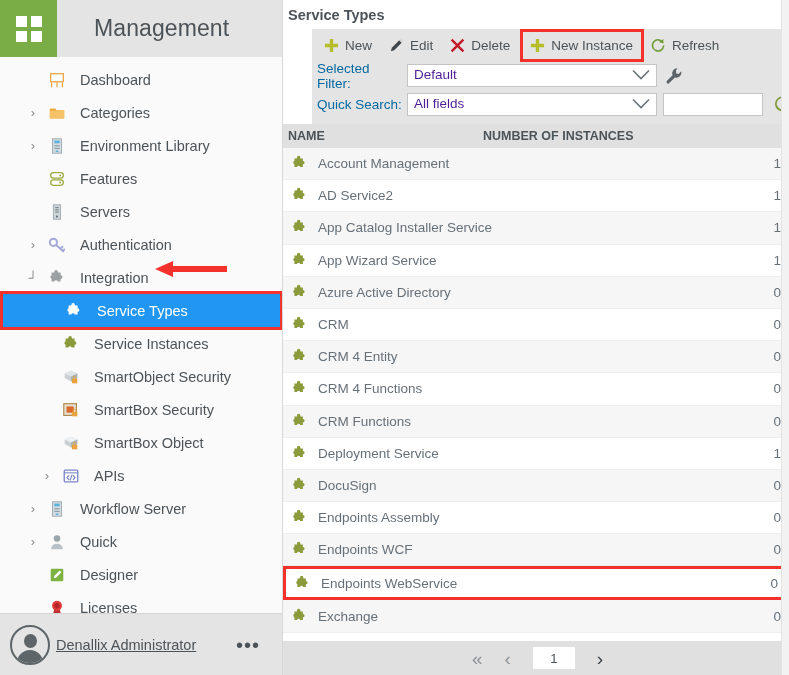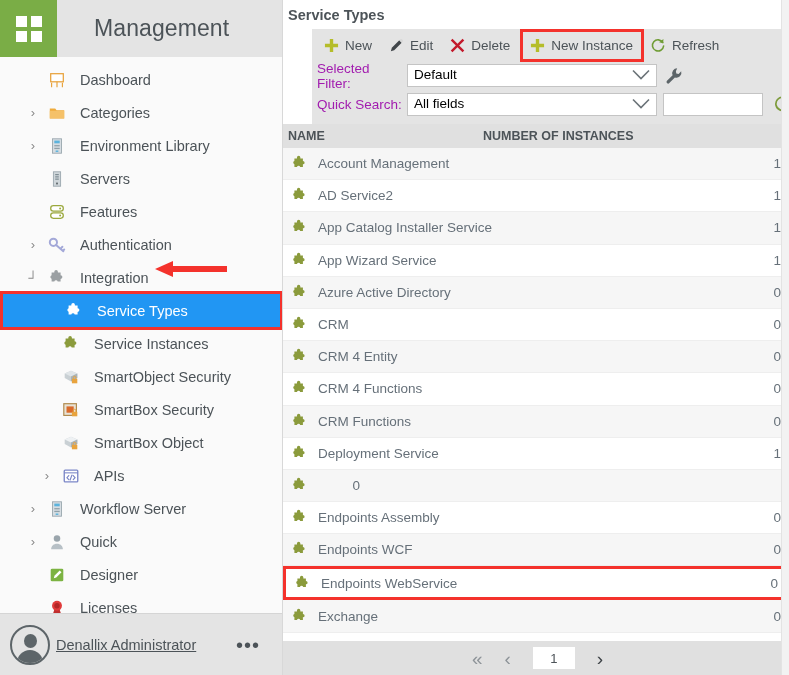--- a/index.html
+++ b/index.html
@@ -126,26 +126,26 @@
     width: 20px; flex: 0 0 20px; display: flex; align-items: center; justify-content: center;
     margin-right: 4px;
   }
   .tb-btn.boxed { border: 3px solid #f4322c; padding: 0 8px 0 4px; height: 33px; }
 
   .filters { padding: 0 0 4px 5px; }
   .filter-row {
     display: flex; align-items: center; height: 27px; margin-bottom: 2px;
   }
   .filter-label {
-    font-size: 13.5px; color: #a21caf; width: 90px; flex: 0 0 90px;
+    font-size: 13.5px; color: #0369a1; width: 90px; flex: 0 0 90px;
   }
   .sel {
     height: 23px; background: #ffffff; border: 1px solid #c4c4c4;
     display: flex; align-items: center; position: relative;
-    font-size: 13.5px; color: #000000; padding: 0 24px 2px 6px;
+    font-size: 13.5px; color: #4c1d95; padding: 0 24px 2px 6px;
     cursor: pointer;
   }
   .sel .caret {
     position: absolute; right: 6px; top: 50%; transform: translateY(-50%);
   }
   .sel.filter-sel { width: 250px; }
   .sel.qs-sel { width: 250px; }
   .txt-input {
     height: 23px; width: 100px; background: #ffffff;
     border: 1px solid #c4c4c4; margin-left: 6px;
@@ -261,42 +261,42 @@
                 <rect x="8.5" y="15" width="3" height="1.6" fill="#5bb3dd"></rect>
               </svg>
             </span>
           </span>
           <span class="nav-label">Environment Library</span>
         </div>
         <div class="nav-item lvl0 no-twisty">
           <span class="nav-icon">
             <span style="display: inline-flex; align-items: center; justify-content: center;">
               <svg width="18" height="18" viewBox="0 0 20 20">
+                <rect x="3" y="3" width="14" height="6" rx="3" fill="#fff" stroke="#9aa83d" stroke-width="1.4"></rect>
+                <rect x="3" y="11" width="14" height="6" rx="3" fill="#fff" stroke="#9aa83d" stroke-width="1.4"></rect>
+                <circle cx="13.5" cy="6" r="1.1" fill="#9aa83d"></circle>
+                <circle cx="13.5" cy="14" r="1.1" fill="#9aa83d"></circle>
+              </svg>
+            </span>
+          </span>
+          <span class="nav-label">Features</span>
+        </div>
+        <div class="nav-item lvl0 no-twisty">
+          <span class="nav-icon">
+            <span style="display: inline-flex; align-items: center; justify-content: center;">
+              <svg width="18" height="18" viewBox="0 0 20 20">
                 <rect x="6" y="2" width="8" height="16" fill="#cfd6da" stroke="#9aa7ae" stroke-width="1"></rect>
                 <rect x="8" y="4.5" width="4" height="1.3" fill="#7b8990"></rect>
                 <rect x="8" y="7" width="4" height="1.3" fill="#7b8990"></rect>
                 <rect x="8" y="9.5" width="4" height="1.3" fill="#7b8990"></rect>
                 <rect x="9" y="14" width="2" height="2" fill="#5d6569"></rect>
               </svg>
             </span>
           </span>
           <span class="nav-label">Servers</span>
-        </div>
-        <div class="nav-item lvl0 no-twisty">
-          <span class="nav-icon">
-            <span style="display: inline-flex; align-items: center; justify-content: center;">
-              <svg width="18" height="18" viewBox="0 0 20 20">
-                <rect x="3" y="3" width="14" height="6" rx="3" fill="#fff" stroke="#9aa83d" stroke-width="1.4"></rect>
-                <rect x="3" y="11" width="14" height="6" rx="3" fill="#fff" stroke="#9aa83d" stroke-width="1.4"></rect>
-                <circle cx="13.5" cy="6" r="1.1" fill="#9aa83d"></circle>
-                <circle cx="13.5" cy="14" r="1.1" fill="#9aa83d"></circle>
-              </svg>
-            </span>
-          </span>
-          <span class="nav-label">Features</span>
         </div>
         <div class="nav-item lvl0 has-twisty">
           <span class="twisty">›</span>
           <span class="nav-icon">
             <span style="display: inline-flex; align-items: center; justify-content: center;">
               <svg width="18" height="18" viewBox="0 0 20 20">
                 <circle cx="6" cy="7" r="4" fill="none" stroke="#a3a8d8" stroke-width="2.2"></circle>
                 <path d="M9 10 L17 17 M14 14 L16 12 M16.5 16.5 L18 15" stroke="#a3a8d8" stroke-width="2.2" fill="none" stroke-linecap="round"></path>
               </svg>
             </span>
@@ -665,20 +665,21 @@
             <span class="r-num">1</span>
           </div>
           <div class="row odd">
             <span class="r-ico">
               <span style="display: inline-flex; align-items: center; justify-content: center;">
                 <svg width="17" height="17" viewBox="0 0 20 20">
                   <path d="M7 3a2 2 0 0 1 4 0v1h3v3a2 2 0 0 1 0 4v3h-3.2a2 2 0 0 0-3.8 0H4v-3.2a2 2 0 0 1 0-3.8V4h3z" fill="#8b9b3c"></path>
                 </svg>
               </span>
             </span>
+            <span class="r-name">DocuSign</span>
             <span class="r-num">0</span>
           </div>
           <div class="row even">
             <span class="r-ico">
               <span style="display: inline-flex; align-items: center; justify-content: center;">
                 <svg width="17" height="17" viewBox="0 0 20 20">
                   <path d="M7 3a2 2 0 0 1 4 0v1h3v3a2 2 0 0 1 0 4v3h-3.2a2 2 0 0 0-3.8 0H4v-3.2a2 2 0 0 1 0-3.8V4h3z" fill="#8b9b3c"></path>
                 </svg>
               </span>
             </span>

